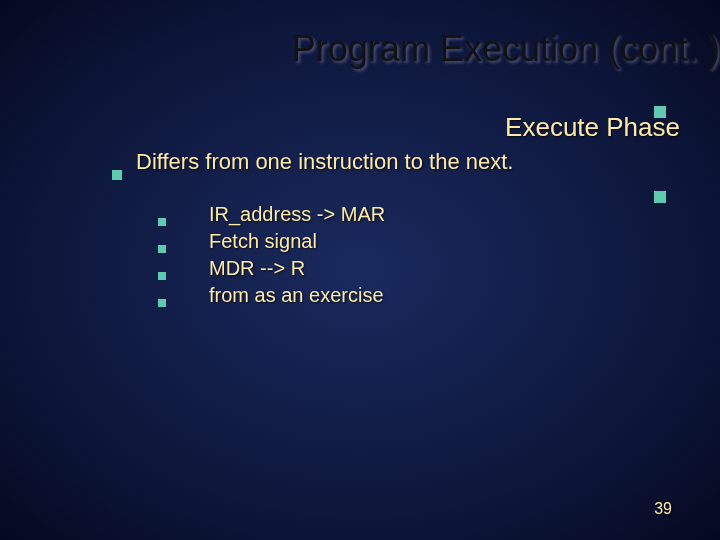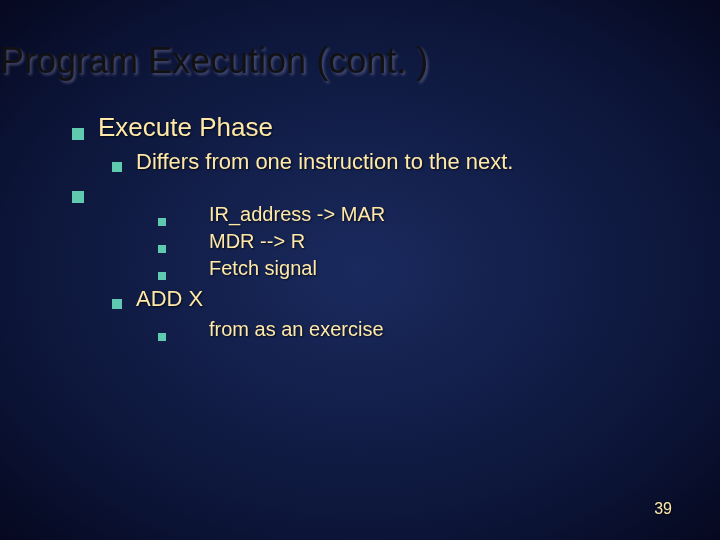--- a/index.html
+++ b/index.html
@@ -12,43 +12,44 @@
   }
   .slide {
     width: 720px;
     height: 540px;
     background: radial-gradient(ellipse at center, #1a2a5e 0%, #0c1538 70%, #05081f 100%);
     position: relative;
     color: #ffe9a8;
     box-sizing: border-box;
   }
   .title {
-    text-align: left;
+    text-align: right;
     font-size: 36px;
     color: #111;
     text-shadow: 2px 2px 3px rgba(120,120,160,0.6);
-    padding-top: 40px;
+    padding-top: 28px;
     padding-bottom: 20px;
     font-weight: normal;
   }
   .content {
     padding-left: 72px;
     padding-right: 40px;
   }
   .l1 {
     font-size: 26px;
     margin: 10px 0 6px 0;
     display: flex;
-    align-items: center;
+    align-items: flex-end;
+    flex-direction: column;
   }
   .l2 {
     font-size: 22px;
     margin: 6px 0 6px 40px;
     display: flex;
-    align-items: center;
+    align-items: flex-end;
   }
   .l3 {
     font-size: 20px;
     margin: 4px 0 4px 86px;
     display: flex;
     align-items: baseline;
     gap: 29px;
   }
   .bullet {
     display: inline-block;
@@ -99,32 +100,28 @@
     </div>
 
 
     <div class="l3">
       <span class="bullet"></span>
       <span class="txt">IR_address -&gt; MAR</span>
     </div>
 
     <div class="l3">
       <span class="bullet"></span>
-      <span class="txt">MDR --&gt; R</span>
+      <span class="txt">Fetch signal</span>
     </div>
 
     <div class="l3">
       <span class="bullet"></span>
-      <span class="txt">Fetch signal</span>
+      <span class="txt">MDR --&gt; R</span>
     </div>
 
-    <div class="l2">
-      <span class="bullet"></span>
-      <span class="txt">ADD X</span>
-    </div>
 
     <div class="l3">
       <span class="bullet"></span>
       <span class="txt">from as an exercise</span>
     </div>
 
   </div>
 
   <div class="pagenum">39</div>
 

